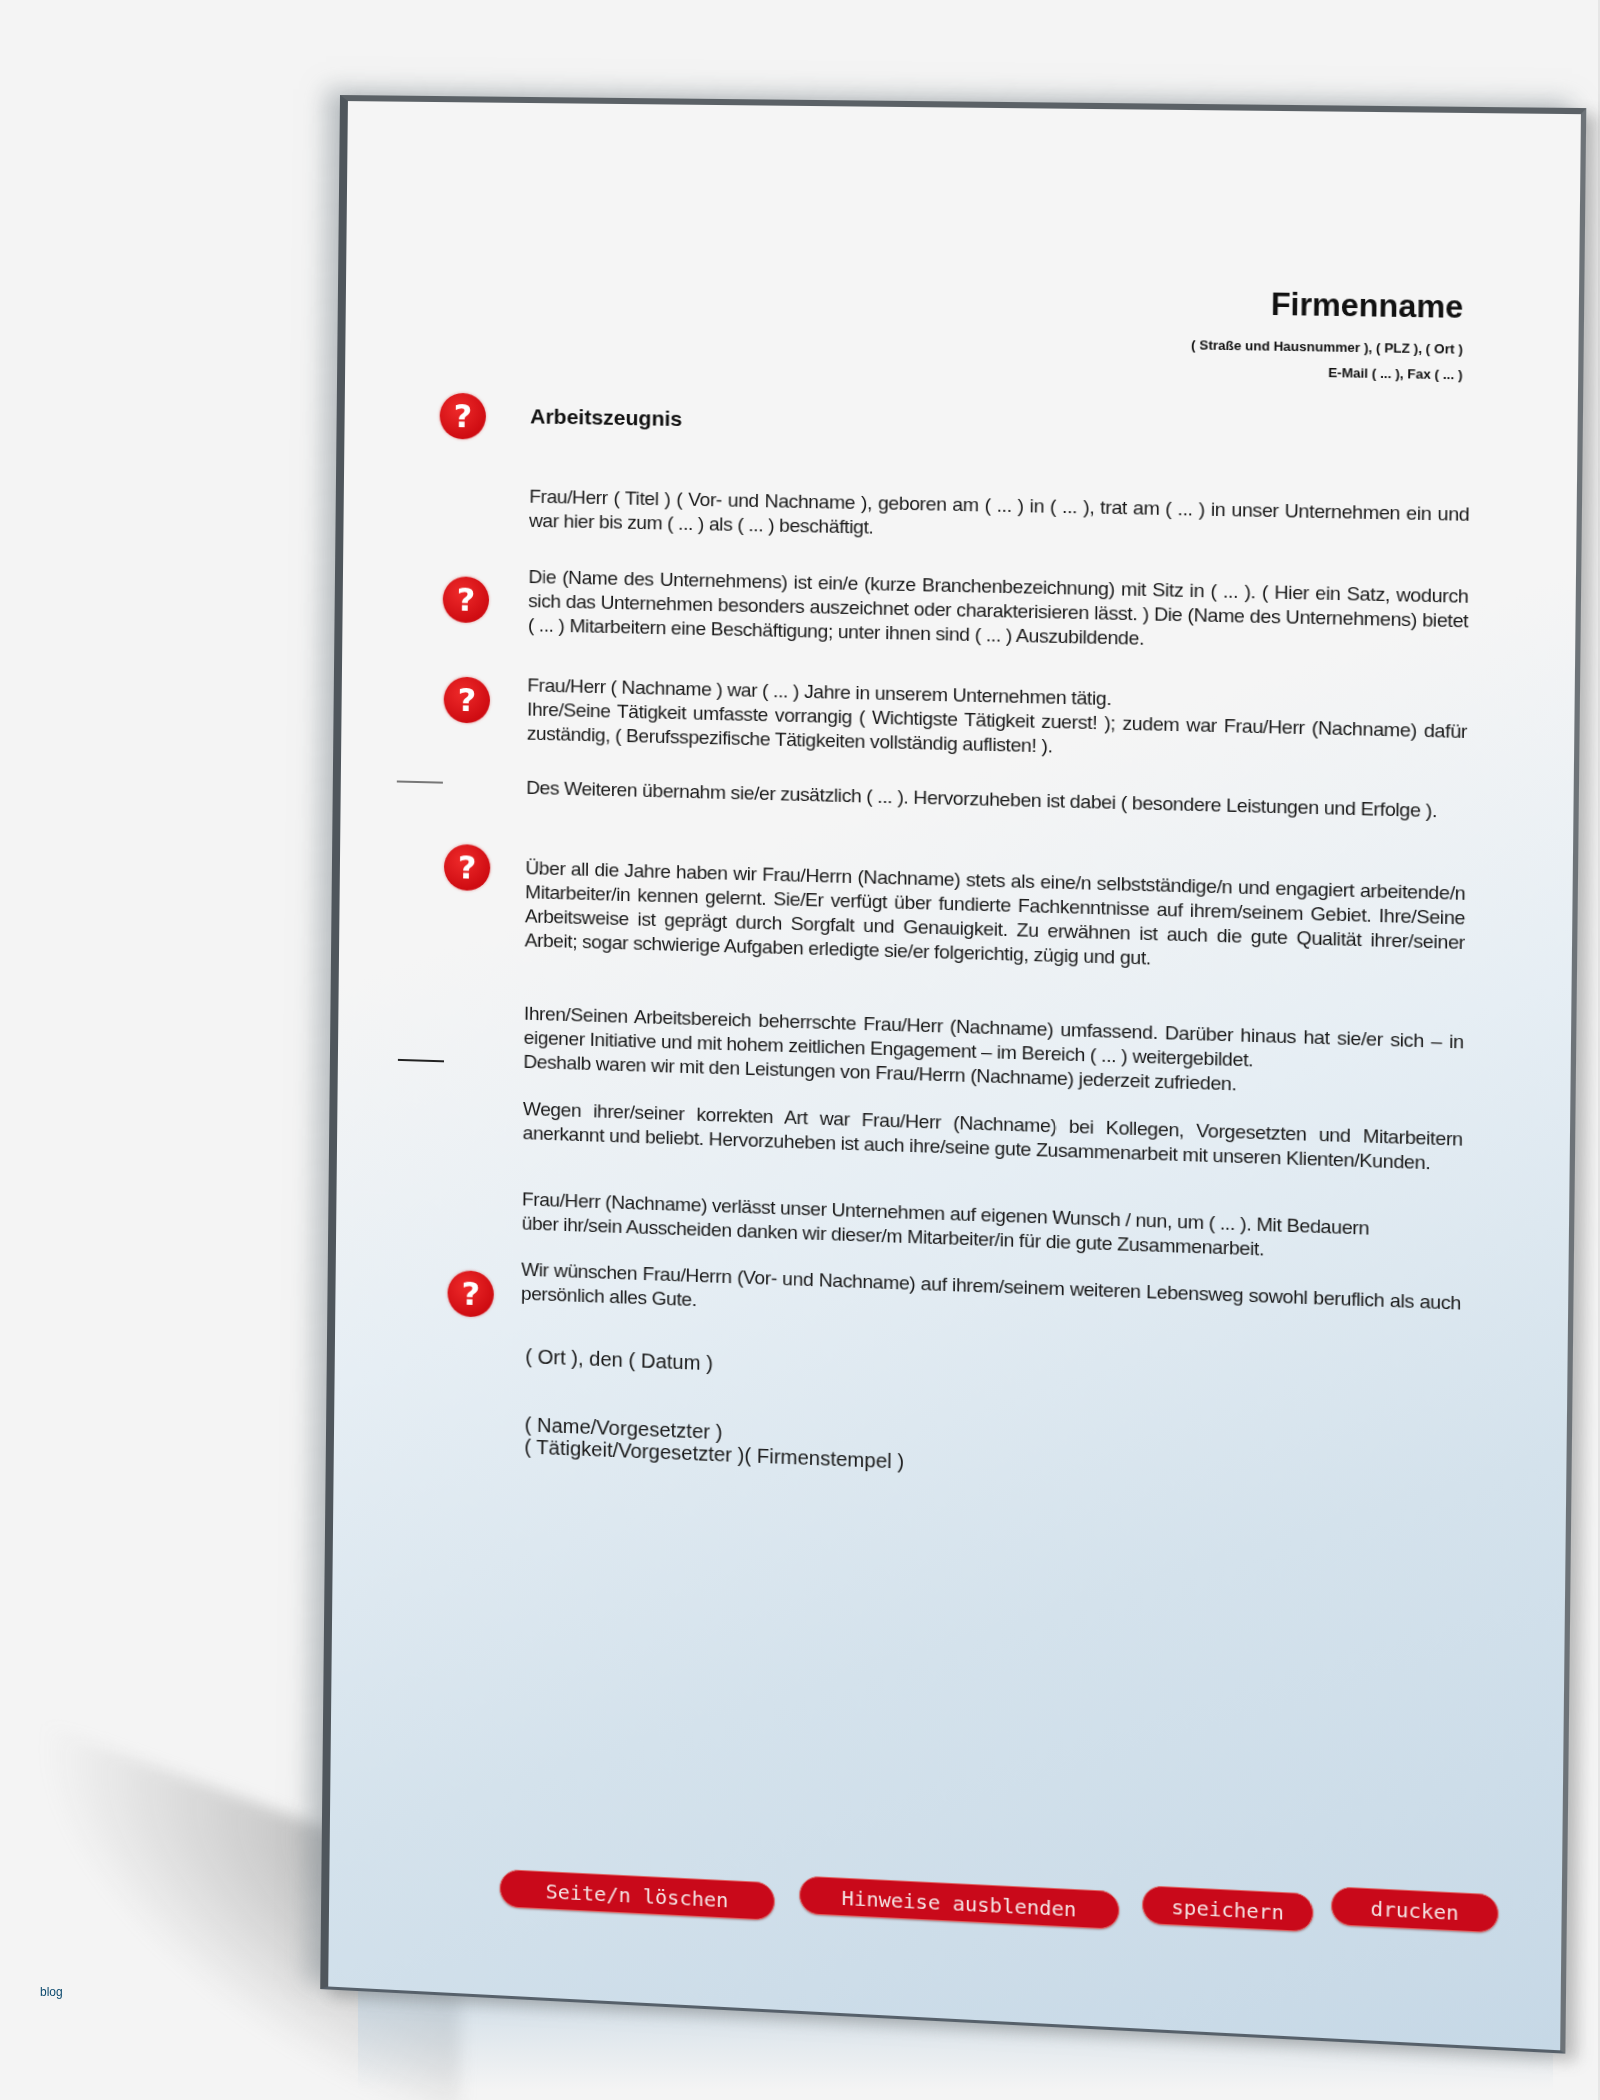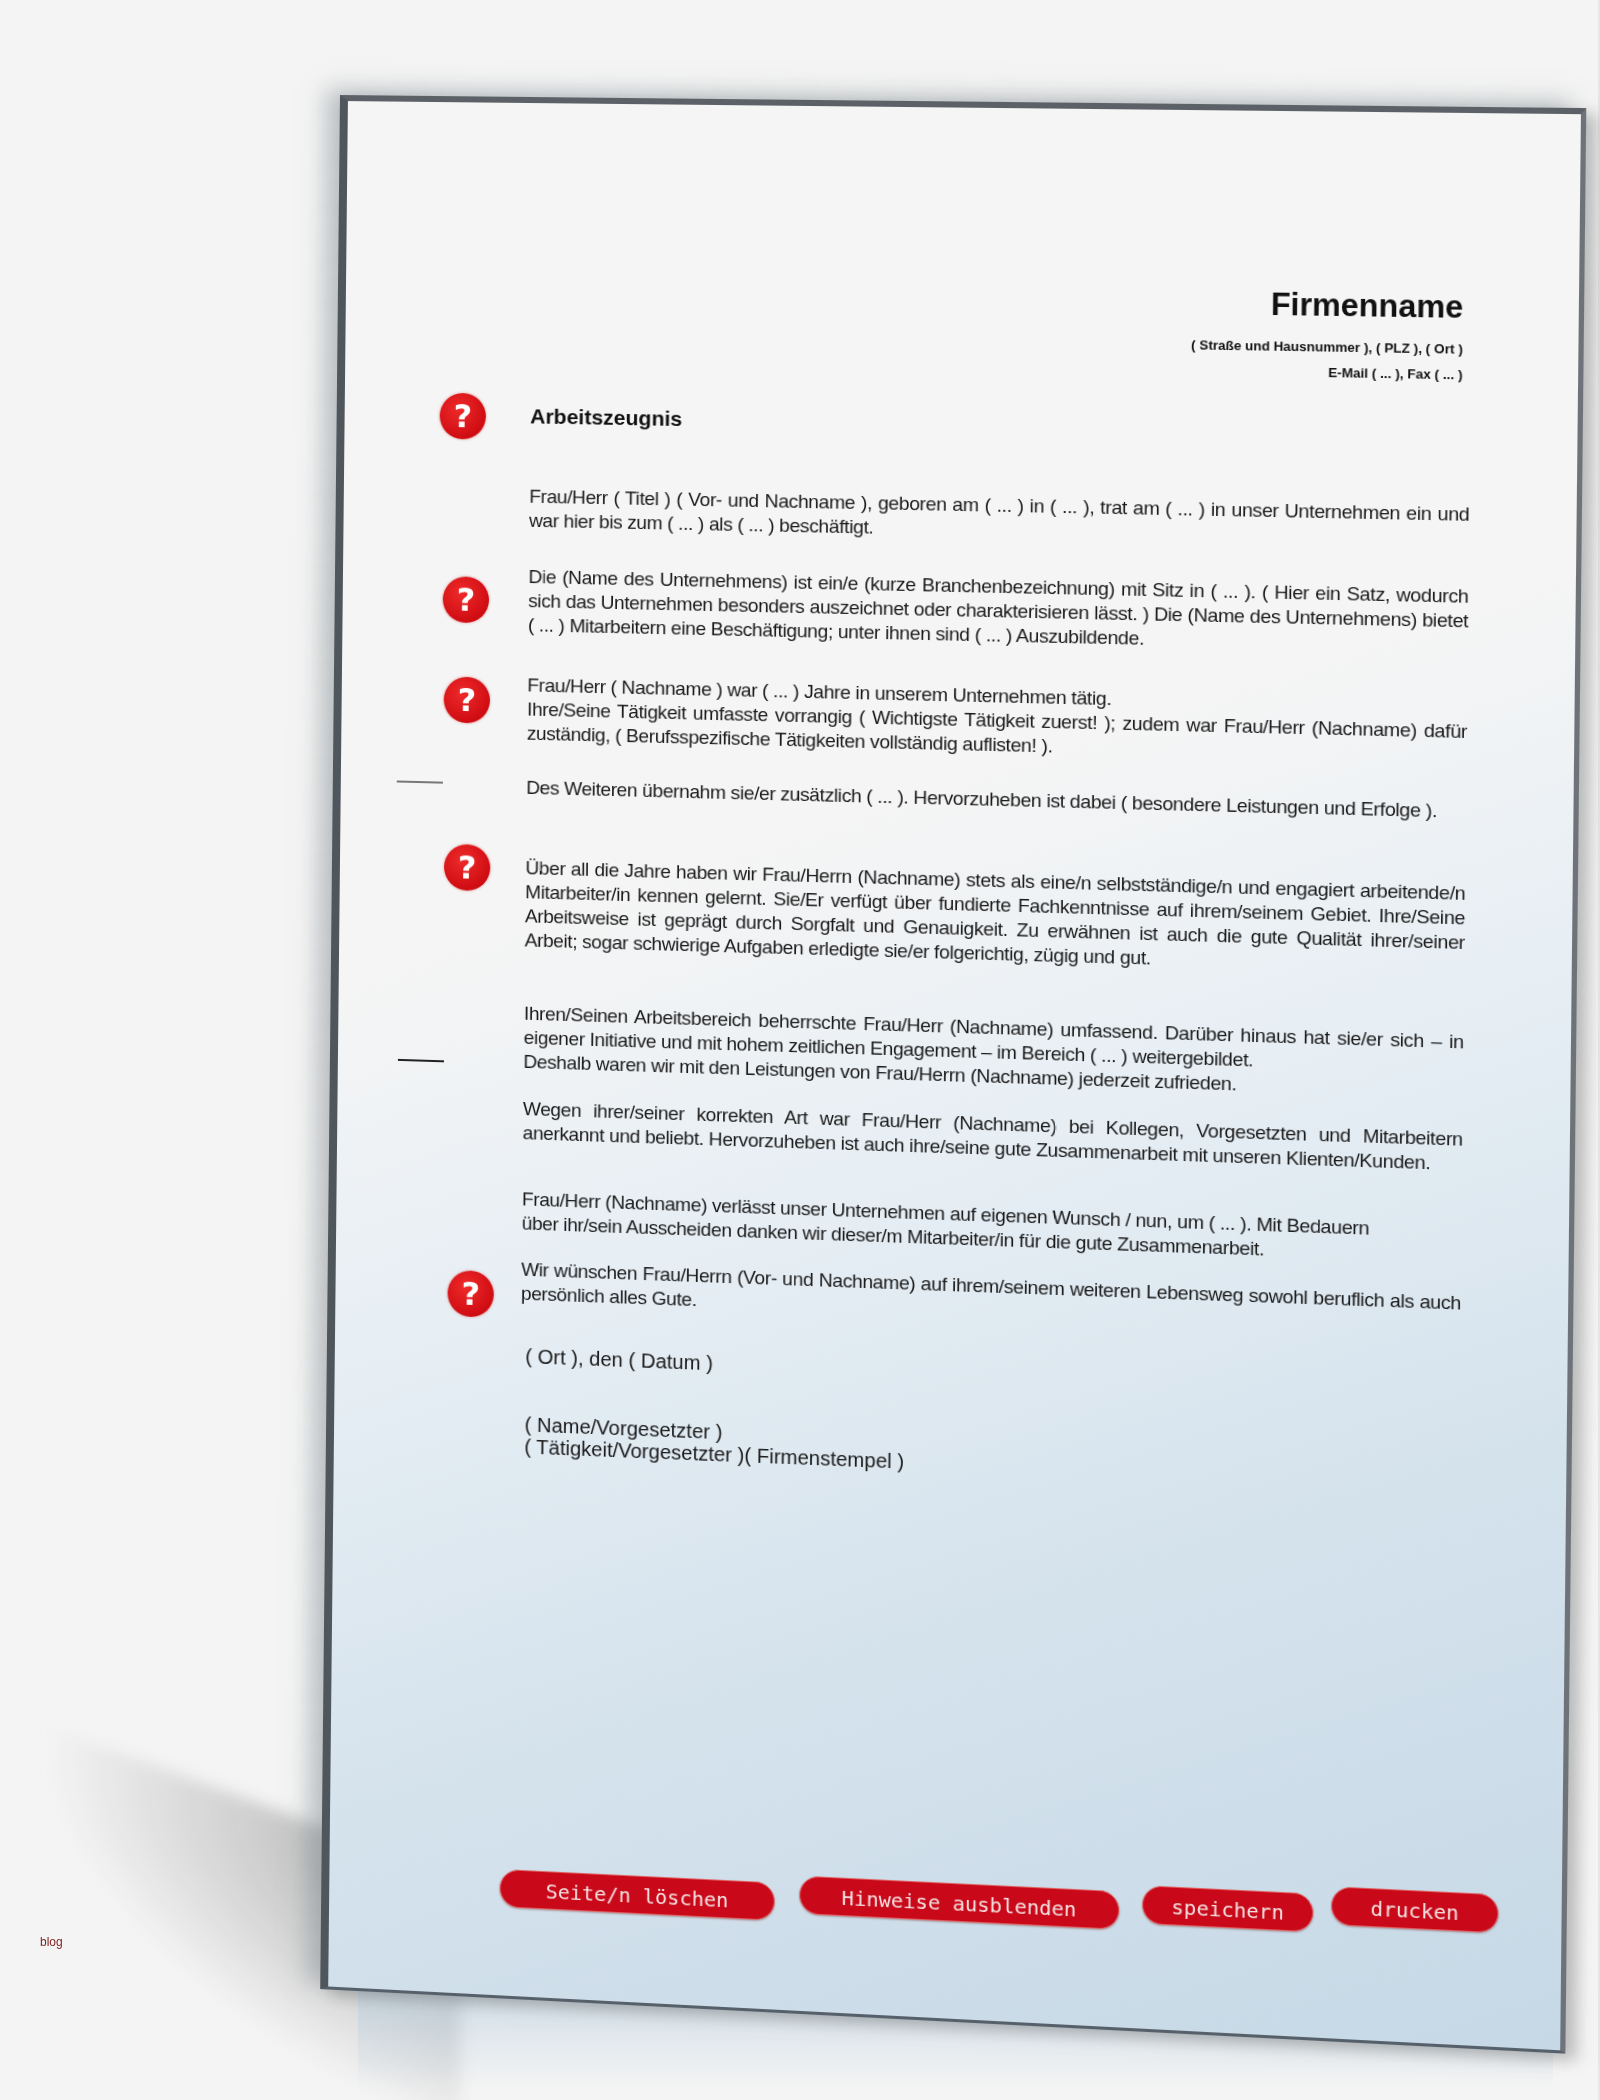--- a/index.html
+++ b/index.html
@@ -142,23 +142,23 @@
     line-height: 38px;
     text-align: center;
     cursor: pointer;
     box-shadow: 0 1px 2px rgba(100,0,0,0.35);
     border: 1px solid #e06060;
     box-sizing: border-box;
   }
   .watermark {
     position: absolute;
     left: 40px;
-    top: 1935px;
+    top: 1985px;
     font-size: 12px;
-    color: #7f1d1d;
+    color: #0c4a6e;
   }
 </style>
 </head>
 <body>
 
 <div class="stage">
 
   <div class="floor-shadow"></div>
   <div class="reflection"></div>
 

